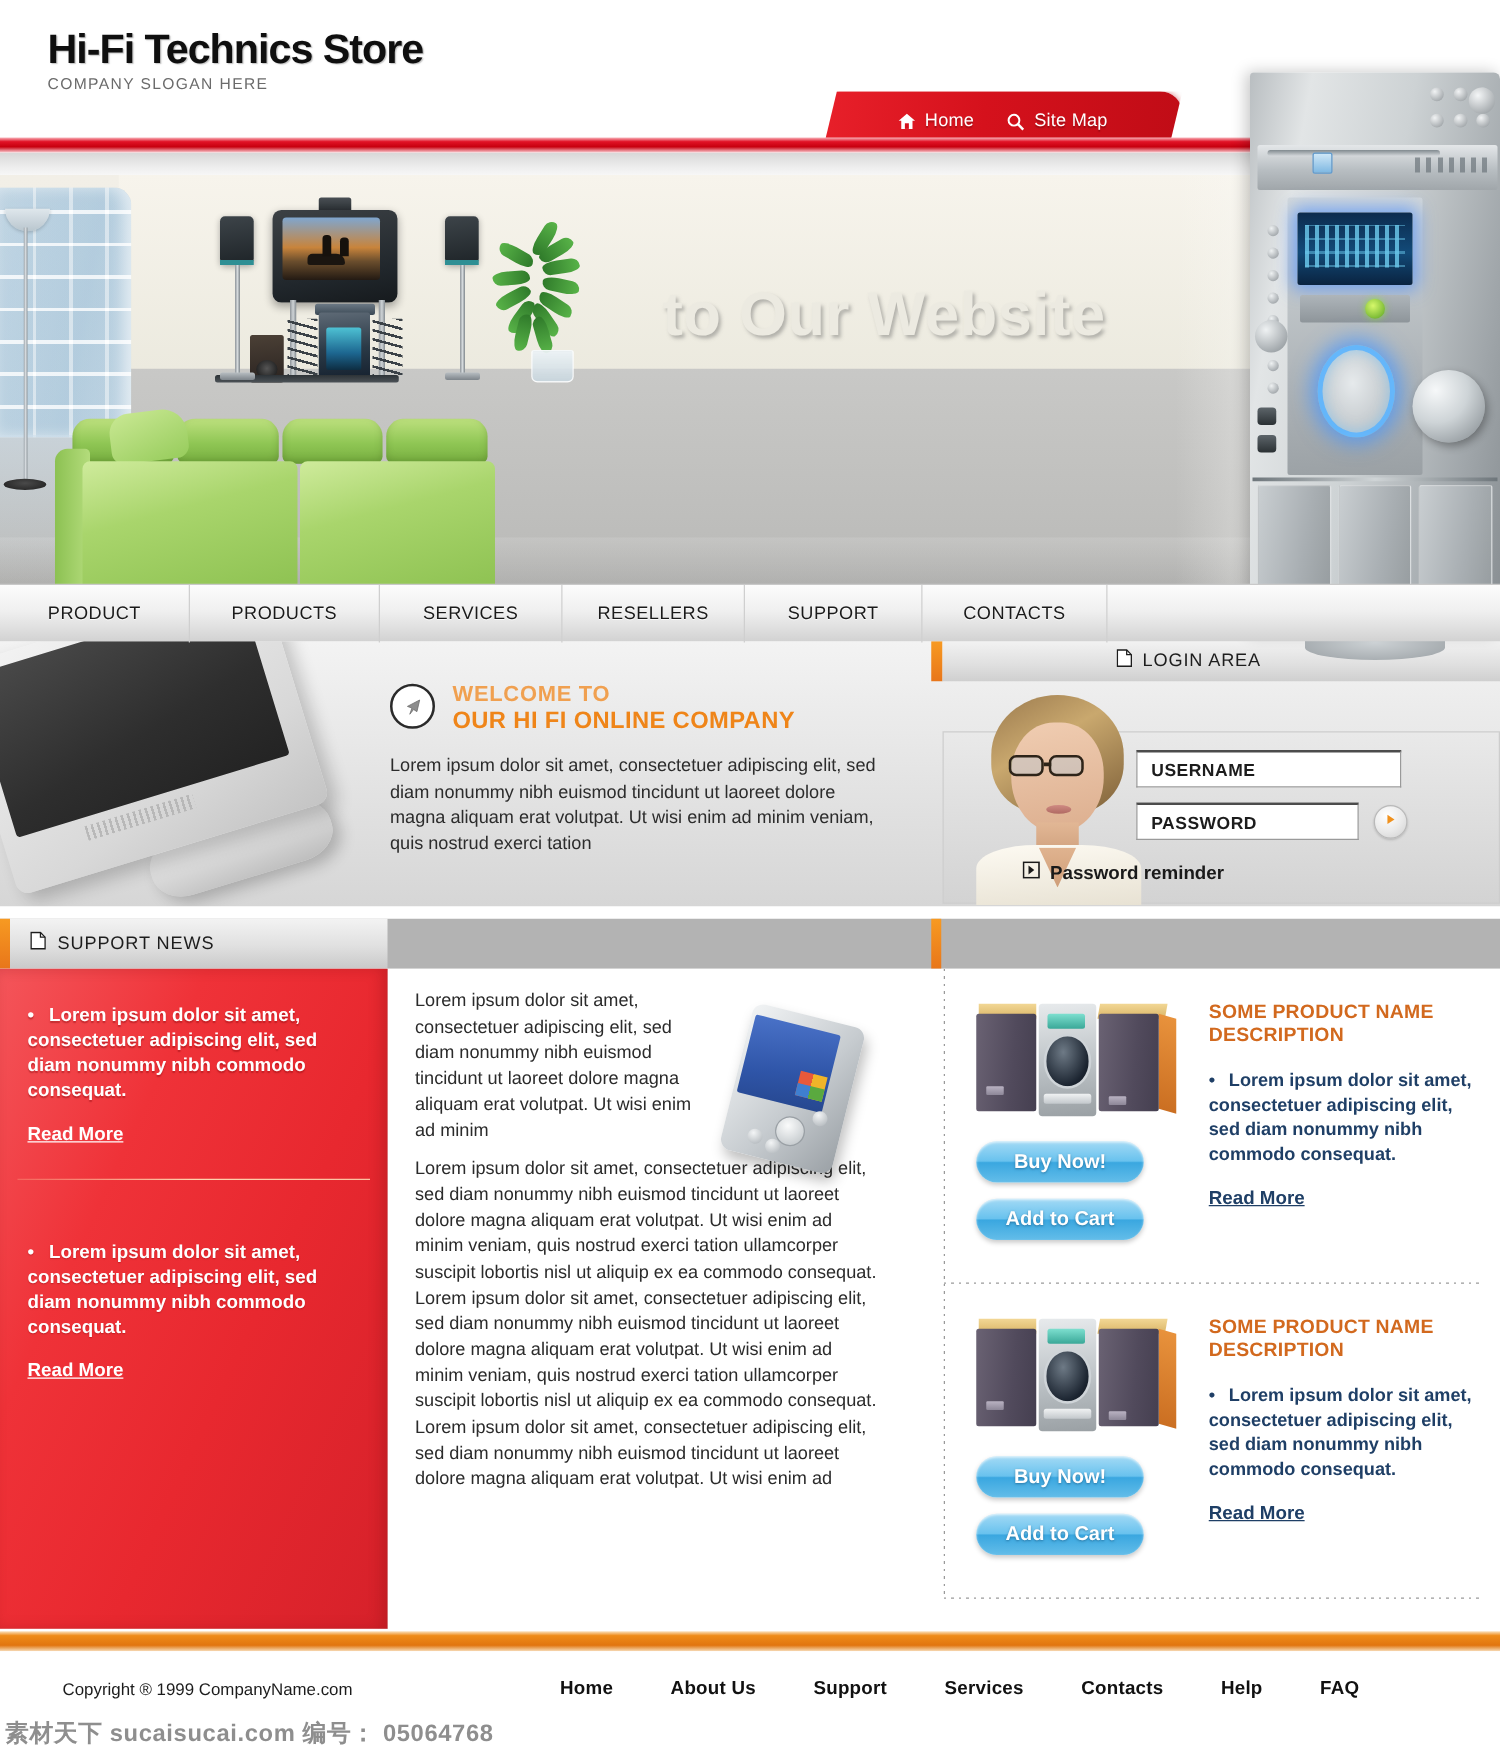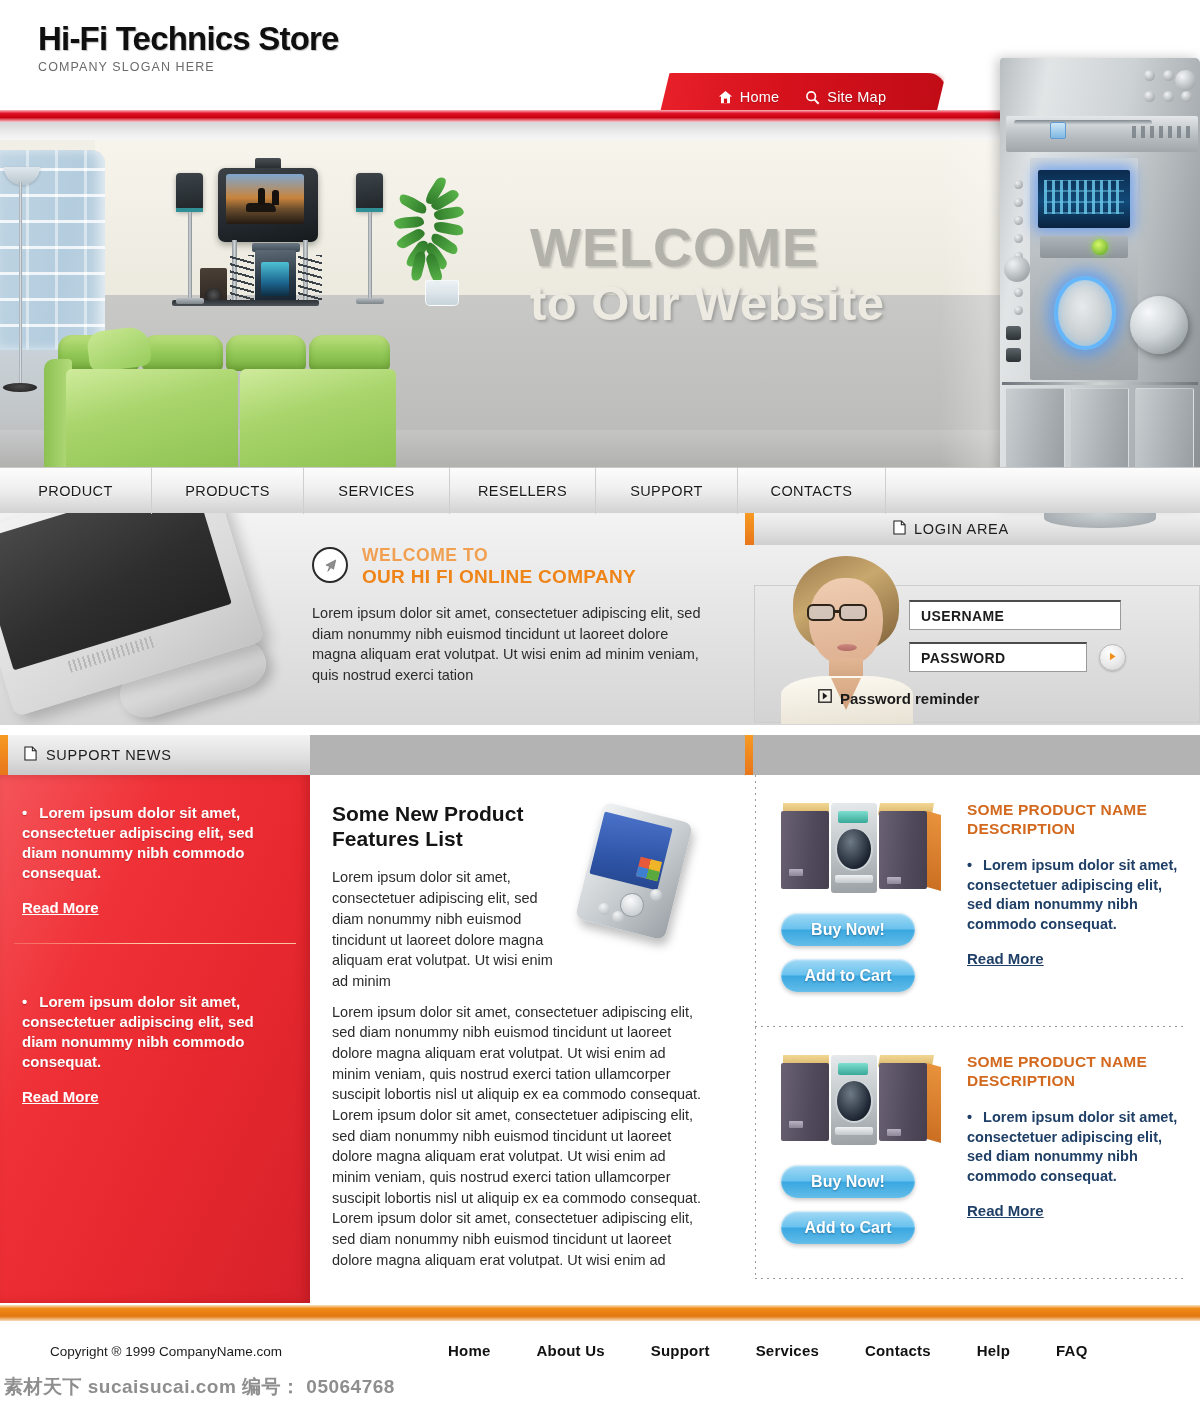--- a/index.html
+++ b/index.html
@@ -867,21 +867,20 @@
       <div class="sofa-cush"></div>
         <div class="sofa-cush"></div>
     </div>
     <div class="sofa-pillow"></div>
     <div class="sofa-arm"></div>
     <div class="sofa-seat-l"></div>
     <div class="sofa-seat-r"></div>
   </div>
 
   <div class="hero-text">
-    <div class="welcome-1">WELCOME</div>
     <div class="welcome-2">to Our Website</div>
   </div>
   <div class="hero-fade"></div>
 </div>
 
 <div class="hifi">
   <div class="hifi-body"></div>
   <div class="hifi-topbtns">
     <div class="hifi-btn"></div>
       <div class="hifi-btn"></div>
@@ -1037,21 +1036,20 @@
     <div class="news-gap"></div>
     <div class="news-item">
       <div class="news-text">
         <span class="news-bullet">•</span><span>Lorem ipsum dolor sit amet, consectetuer adipiscing elit, sed diam nonummy nibh commodo consequat.</span>
       </div>
       <span class="news-more">Read More</span>
     </div>
   </div>
 
   <div class="centercol">
-    <div class="cc-head">Some New Product Features List</div>
     <div class="cc-intro">Lorem ipsum dolor sit amet, consectetuer adipiscing elit, sed diam nonummy nibh euismod tincidunt ut laoreet dolore magna aliquam erat volutpat. Ut wisi enim ad minim</div>
     <div class="pda">
       <div class="pda-body"></div>
       <div class="pda-screen"></div>
       <div class="pda-winflag"></div>
       <div class="pda-dpad"></div>
       <div class="pda-k1"></div>
       <div class="pda-k2"></div>
       <div class="pda-k3"></div>
     </div>

